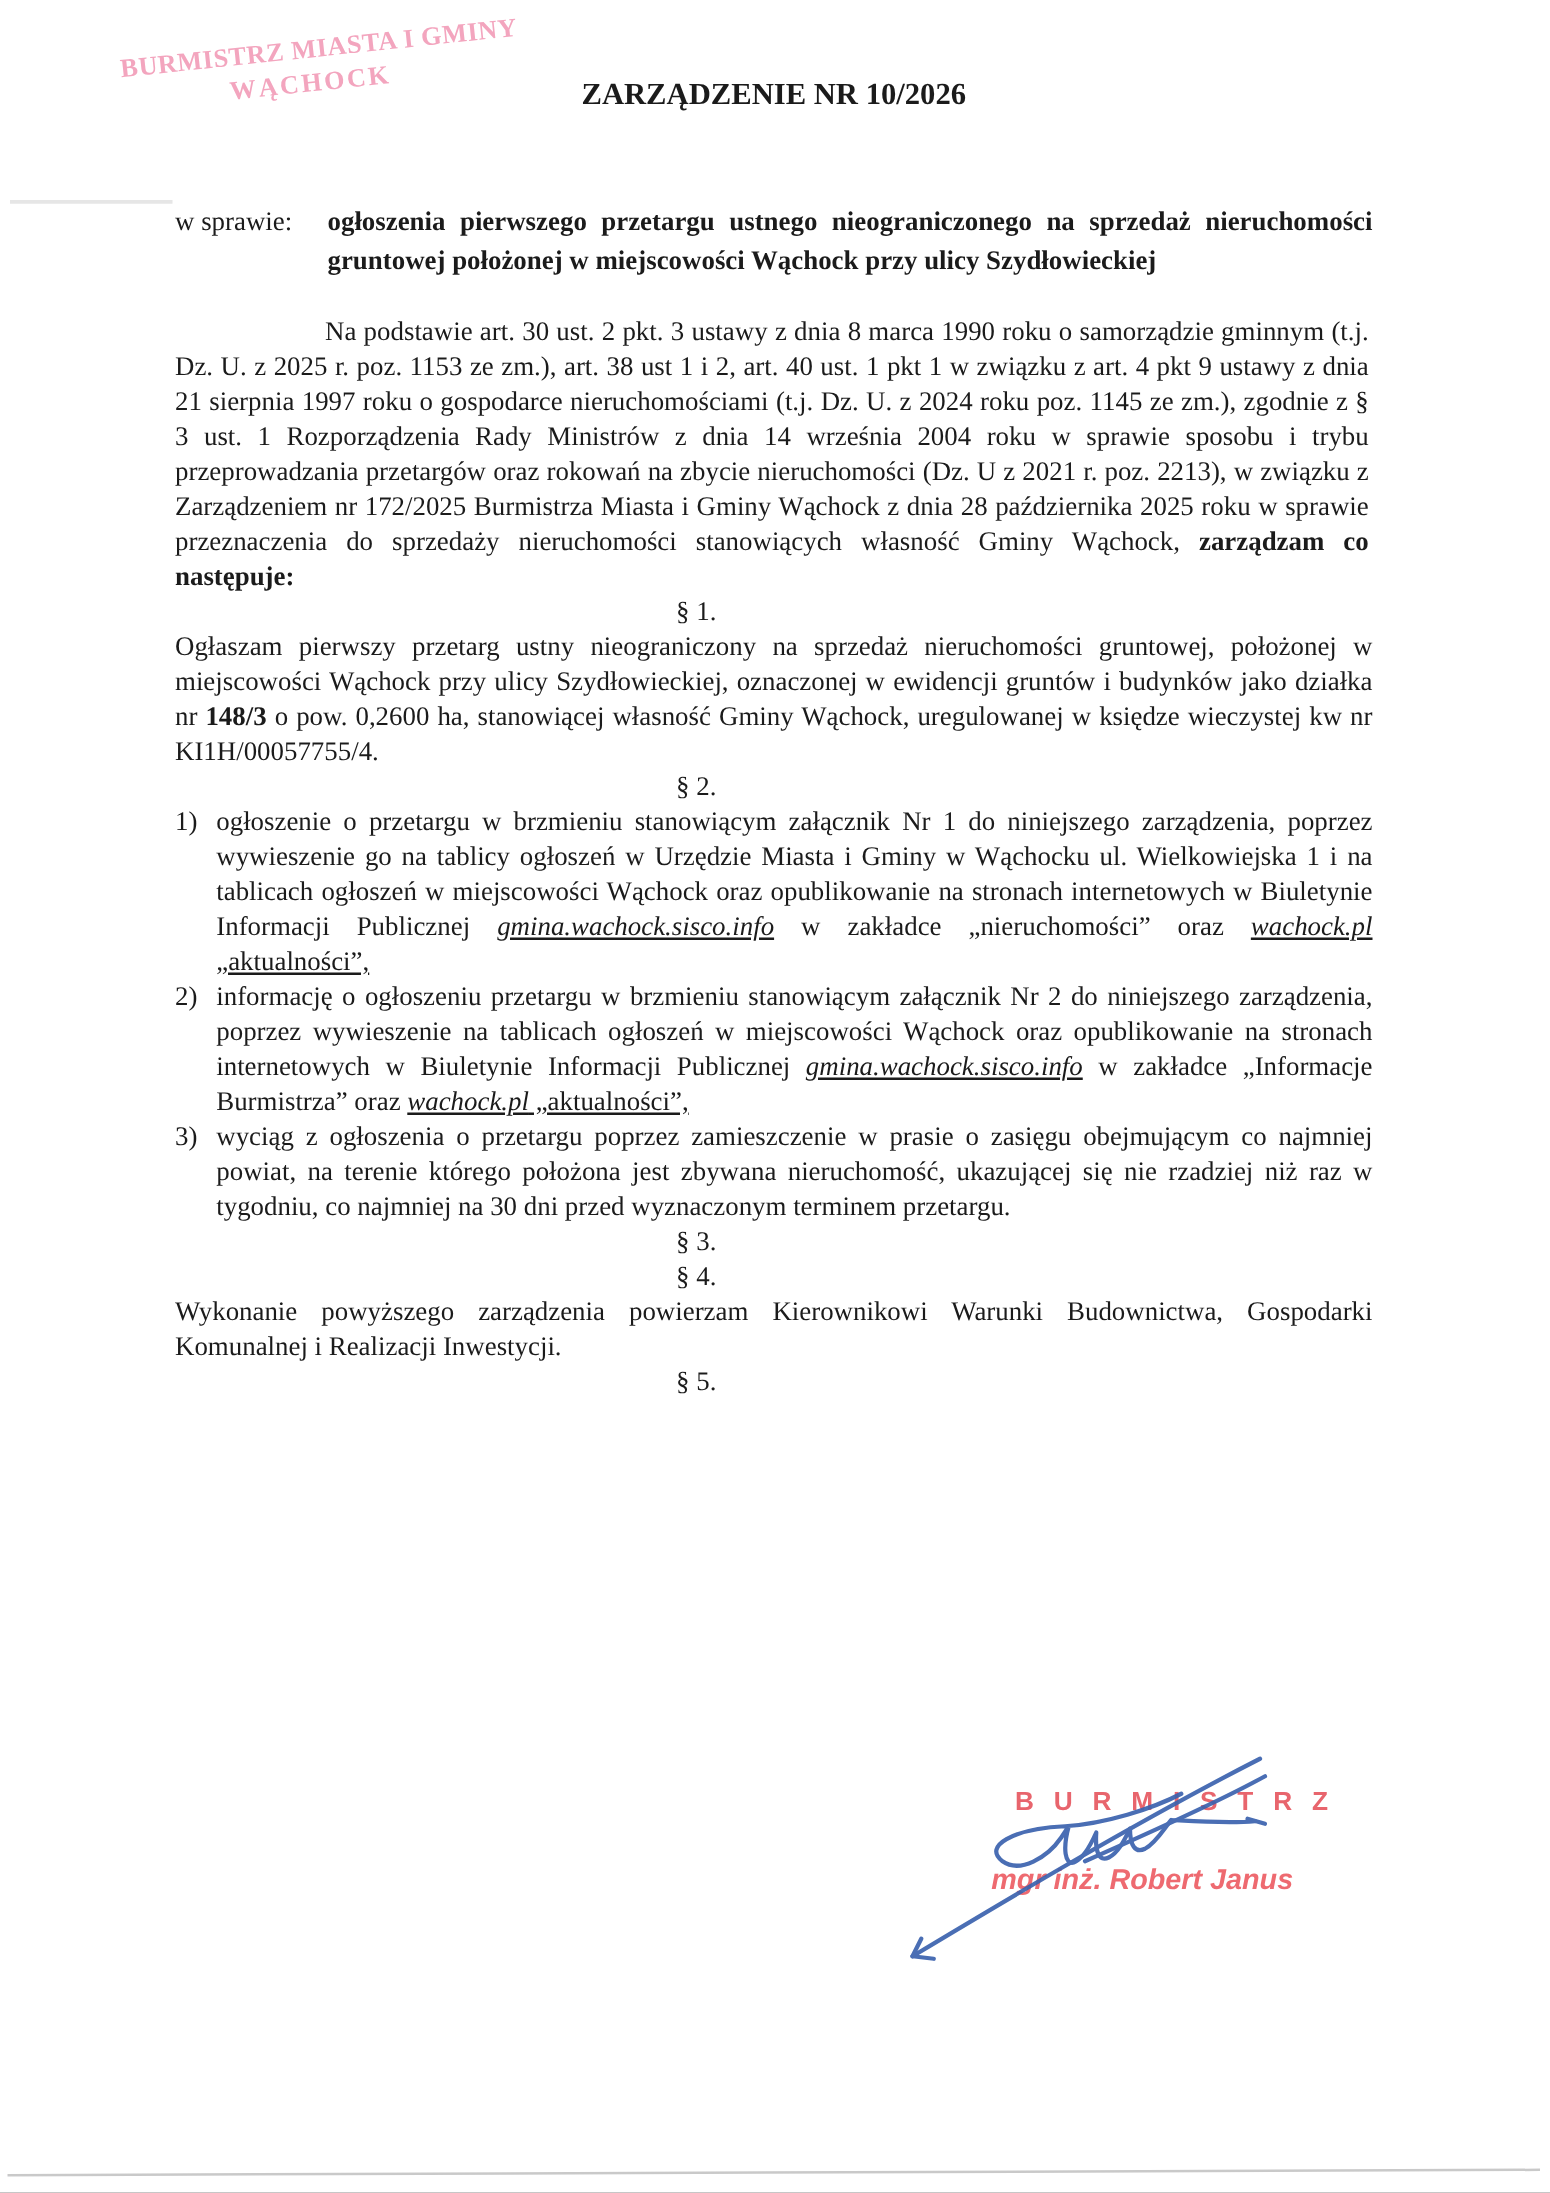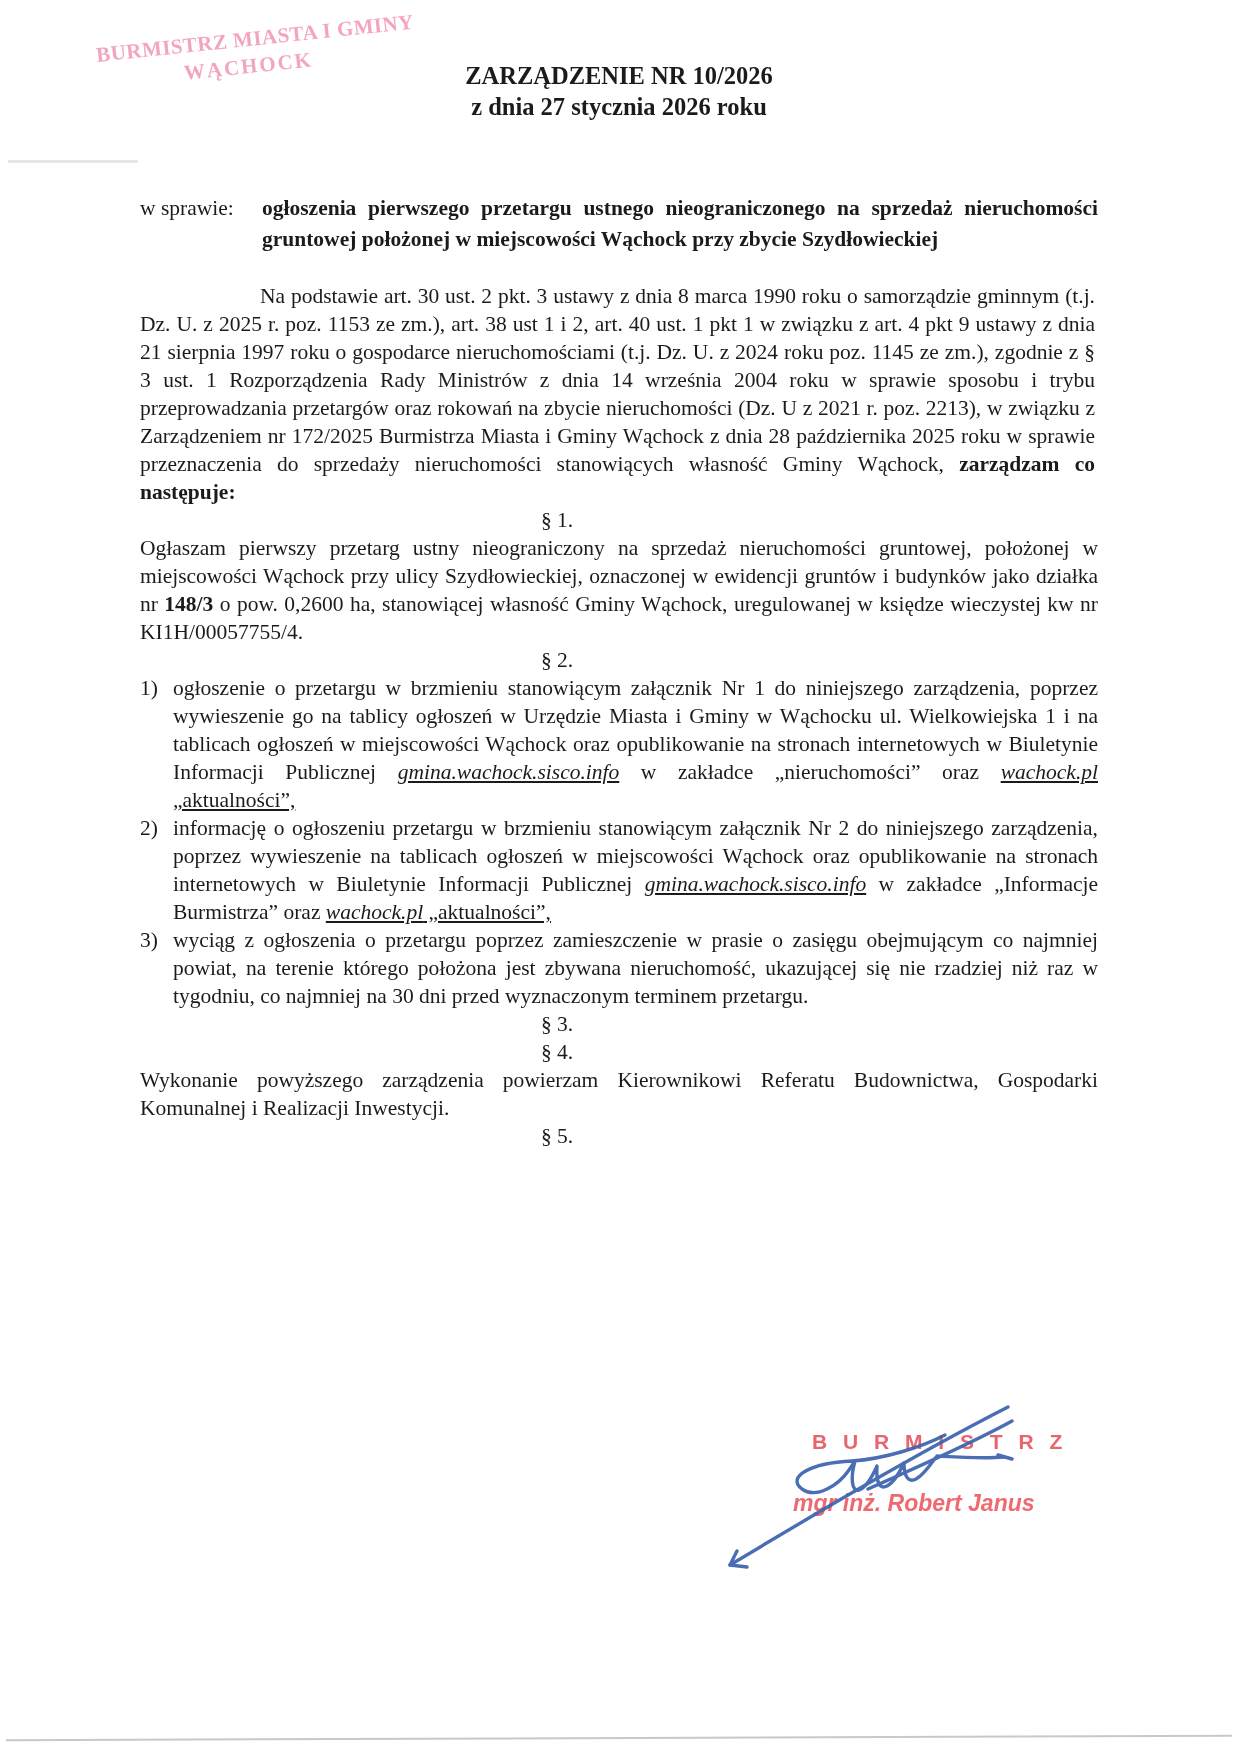--- a/index.html
+++ b/index.html
@@ -57,26 +57,25 @@
     <div>BURMISTRZ MIASTA I GMINY</div>
     <div class="l2">WĄCHOCK</div>
   </div>
 
   <div class="artifact-dash"></div>
 
   <div class="content">
 
     <div class="title-block">
       <div>ZARZĄDZENIE NR 10/2026</div>
-      <div>z dnia 27 stycznia 2026 roku</div>
     </div>
 
     <div class="subject">
       <span class="label">w sprawie:</span>
-      <span>ogłoszenia pierwszego przetargu ustnego nieograniczonego na sprzedaż nieruchomości gruntowej położonej w miejscowości Wąchock przy zbycie Szydłowieckiej</span>
+      <span>ogłoszenia pierwszego przetargu ustnego nieograniczonego na sprzedaż nieruchomości gruntowej położonej w miejscowości Wąchock przy ulicy Szydłowieckiej</span>
     </div>
 
     <p class="preamble"><span>Na podstawie art. 30 ust. 2 pkt. 3 ustawy z dnia 8 marca 1990 roku o samorządzie gminnym (t.j. Dz. U. z 2025 r. poz. 1153 ze zm.), art. 38 ust 1 i 2, art. 40 ust. 1 pkt 1 w związku z art. 4 pkt 9 ustawy z dnia 21 sierpnia 1997 roku o gospodarce nieruchomościami (t.j. Dz. U. z 2024 roku poz. 1145 ze zm.), zgodnie z § 3 ust. 1 Rozporządzenia Rady Ministrów z dnia 14 września 2004 roku w sprawie sposobu i trybu przeprowadzania przetargów oraz rokowań na zbycie nieruchomości (Dz. U z 2021 r. poz. 2213), w związku z Zarządzeniem nr 172/2025 Burmistrza Miasta i Gminy Wąchock z dnia 28 października 2025 roku w sprawie przeznaczenia do sprzedaży nieruchomości stanowiących własność Gminy Wąchock, </span><b>zarządzam co następuje:</b></p>
 
     <p class="sec-heading">§ 1.</p>
     <p class="body"><span>Ogłaszam pierwszy przetarg ustny nieograniczony na sprzedaż nieruchomości gruntowej, położonej w miejscowości Wąchock przy ulicy Szydłowieckiej, oznaczonej w ewidencji gruntów i budynków jako działka nr </span><b>148/3</b><span> o pow. 0,2600 ha, stanowiącej własność Gminy Wąchock, uregulowanej w księdze wieczystej kw nr KI1H/00057755/4.</span></p>
 
     <p class="sec-heading">§ 2.</p>
 
     <div class="item">
@@ -87,21 +86,21 @@
       <span class="num">2)</span><span>informację o ogłoszeniu przetargu w brzmieniu stanowiącym załącznik Nr 2 do niniejszego zarządzenia, poprzez wywieszenie na tablicach ogłoszeń w miejscowości Wąchock oraz opublikowanie na stronach internetowych w Biuletynie Informacji Publicznej </span><span class="lnk">gmina.wachock.sisco.info</span><span> w zakładce „Informacje Burmistrza” oraz </span><span class="lnk">wachock.pl</span><span class="lnk-tail"> „aktualności”,</span>
     </div>
 
     <div class="item">
       <span class="num">3)</span><span>wyciąg z ogłoszenia o przetargu poprzez zamieszczenie w prasie o zasięgu obejmującym co najmniej powiat, na terenie którego położona jest zbywana nieruchomość, ukazującej się nie rzadziej niż raz w tygodniu, co najmniej na 30 dni przed wyznaczonym terminem przetargu.</span>
     </div>
 
     <p class="sec-heading">§ 3.</p>
 
     <p class="sec-heading">§ 4.</p>
-    <p class="body">Wykonanie powyższego zarządzenia powierzam Kierownikowi Referatu Budownictwa, Gospodarki Komunalnej i Realizacji Inwestycji.</p>
+    <p class="body">Wykonanie powyższego zarządzenia powierzam Kierownikowi Warunki Budownictwa, Gospodarki Komunalnej i Realizacji Inwestycji.</p>
 
     <p class="sec-heading">§ 5.</p>
 
   </div>
 
   <div class="sig-role">B U R M I S T R Z</div>
   <div class="sig-name">mgr inż. Robert Janus</div>
 
   <svg class="sig-svg" width="400" height="190" viewBox="0 0 400 190">
     <g fill="none" stroke="#3b62ae" stroke-width="3.4" stroke-linecap="round" stroke-linejoin="round" opacity="0.92">

